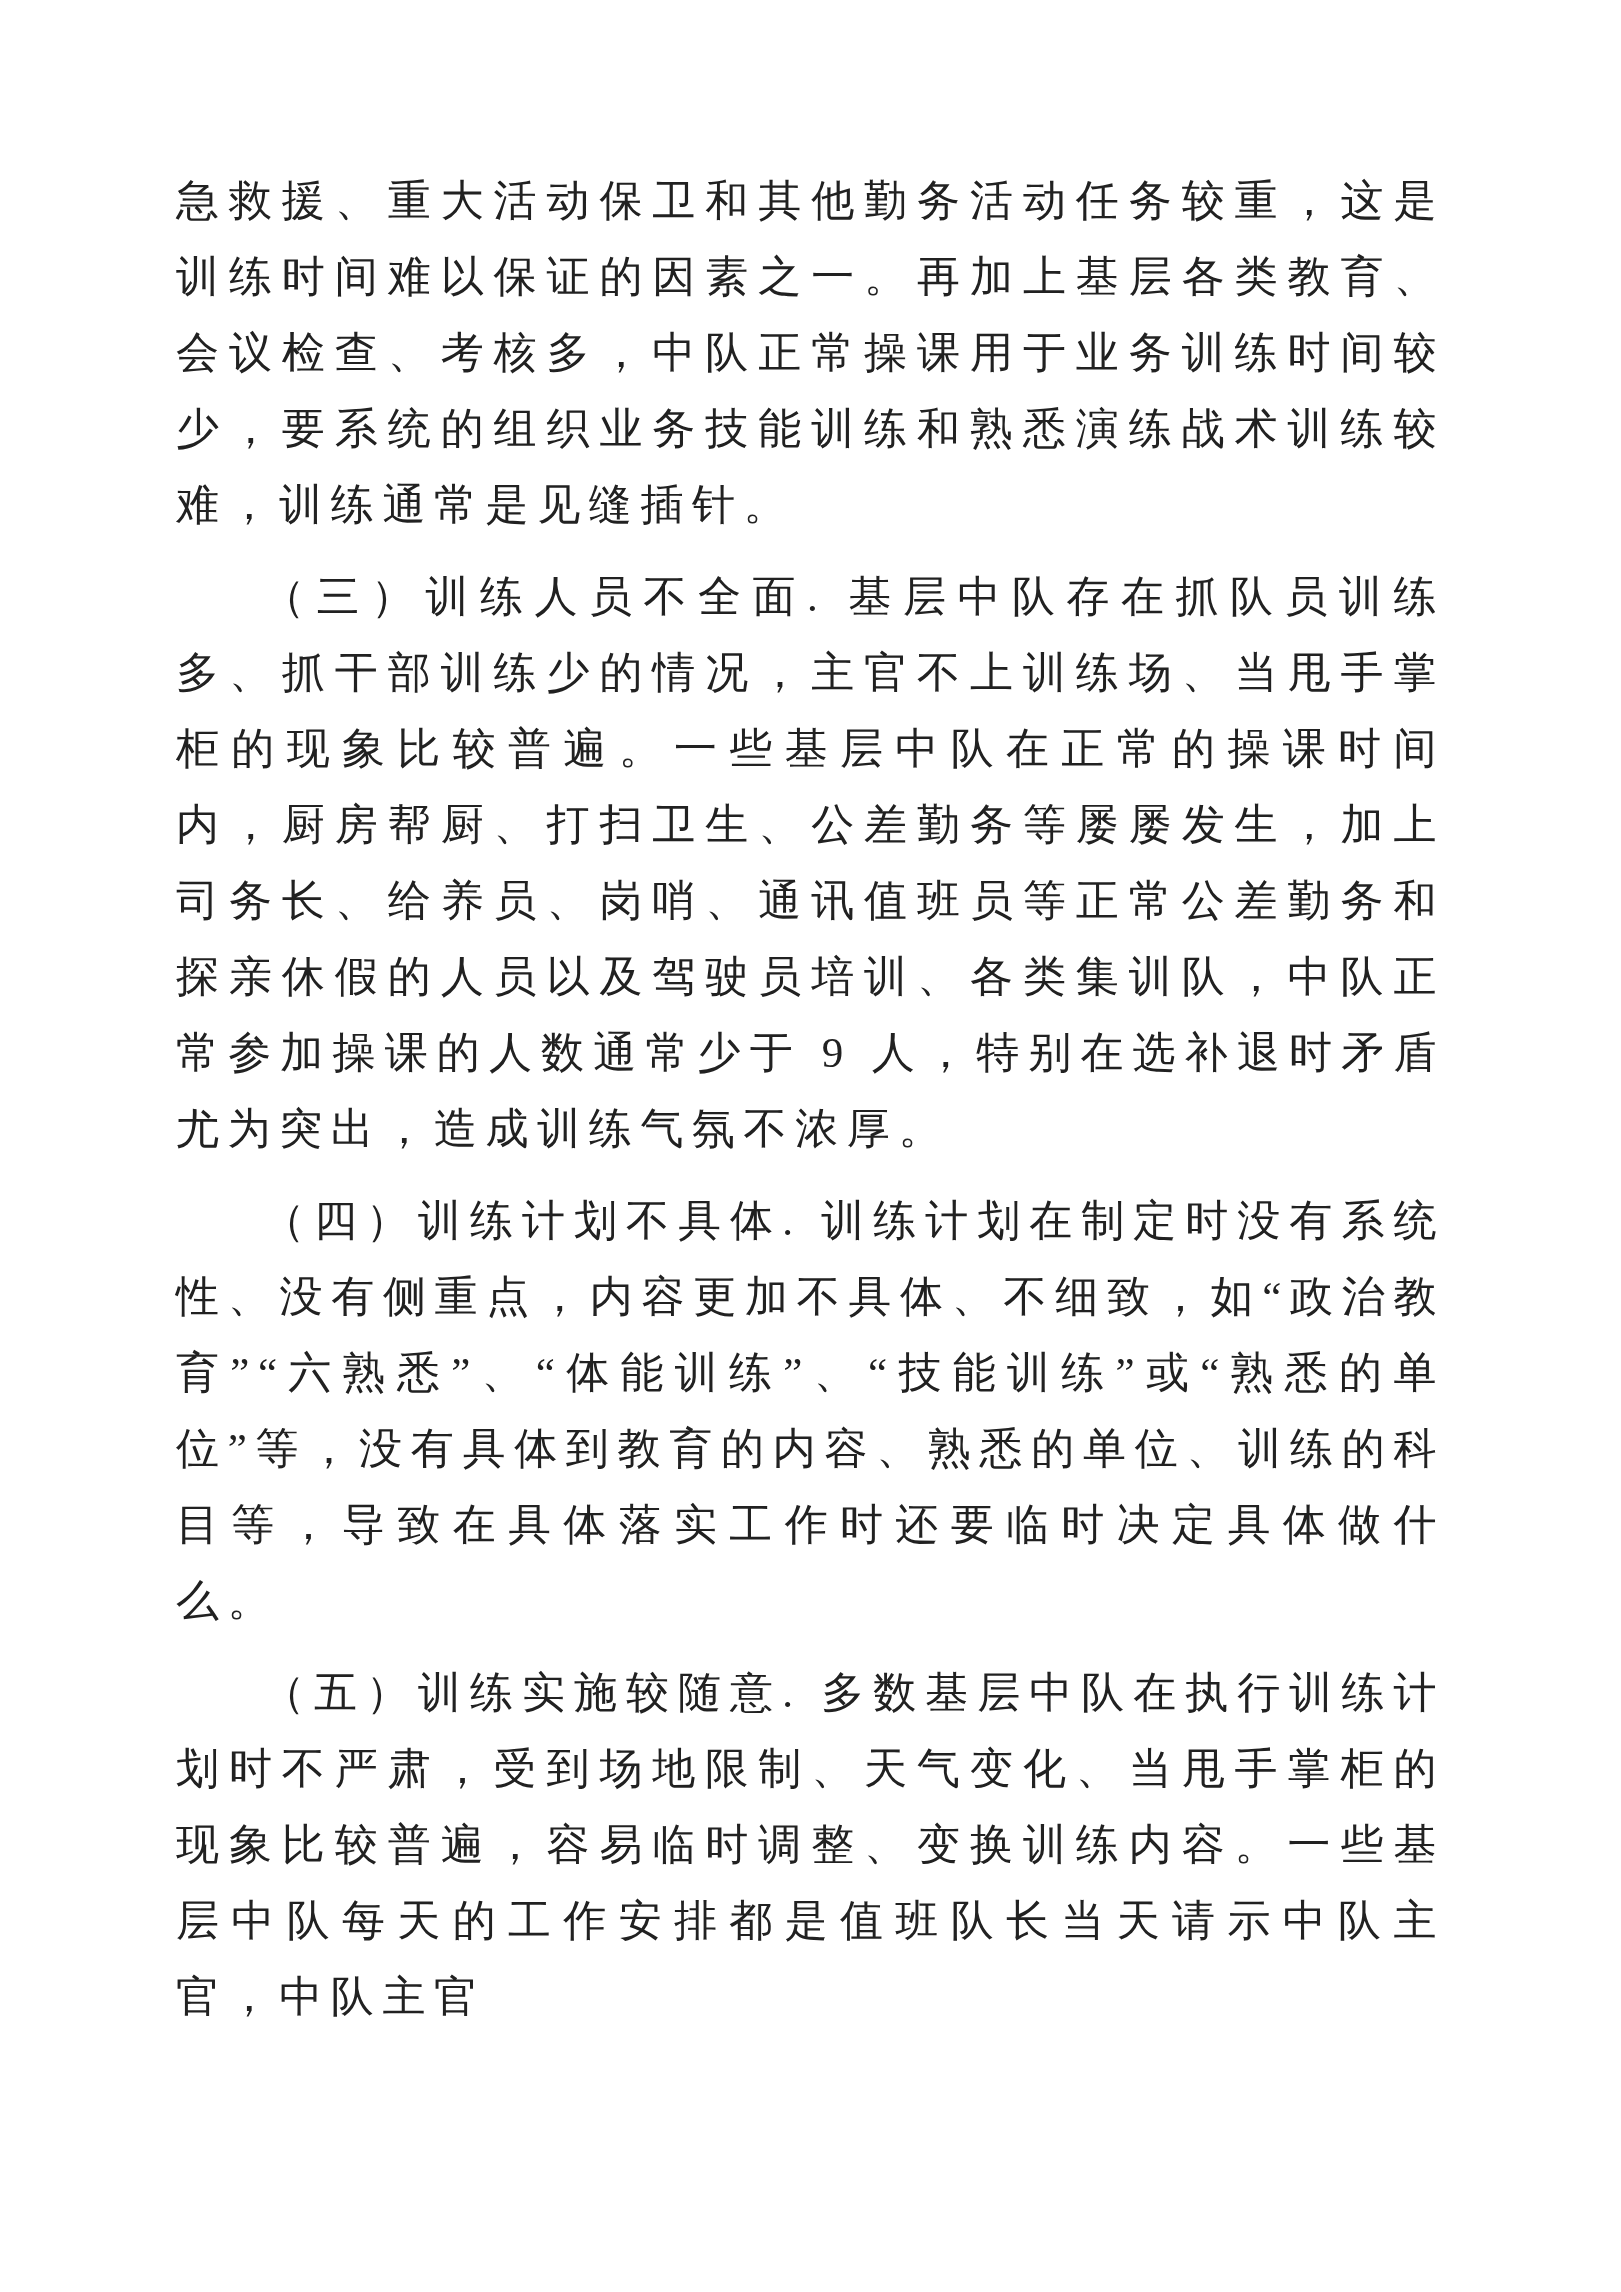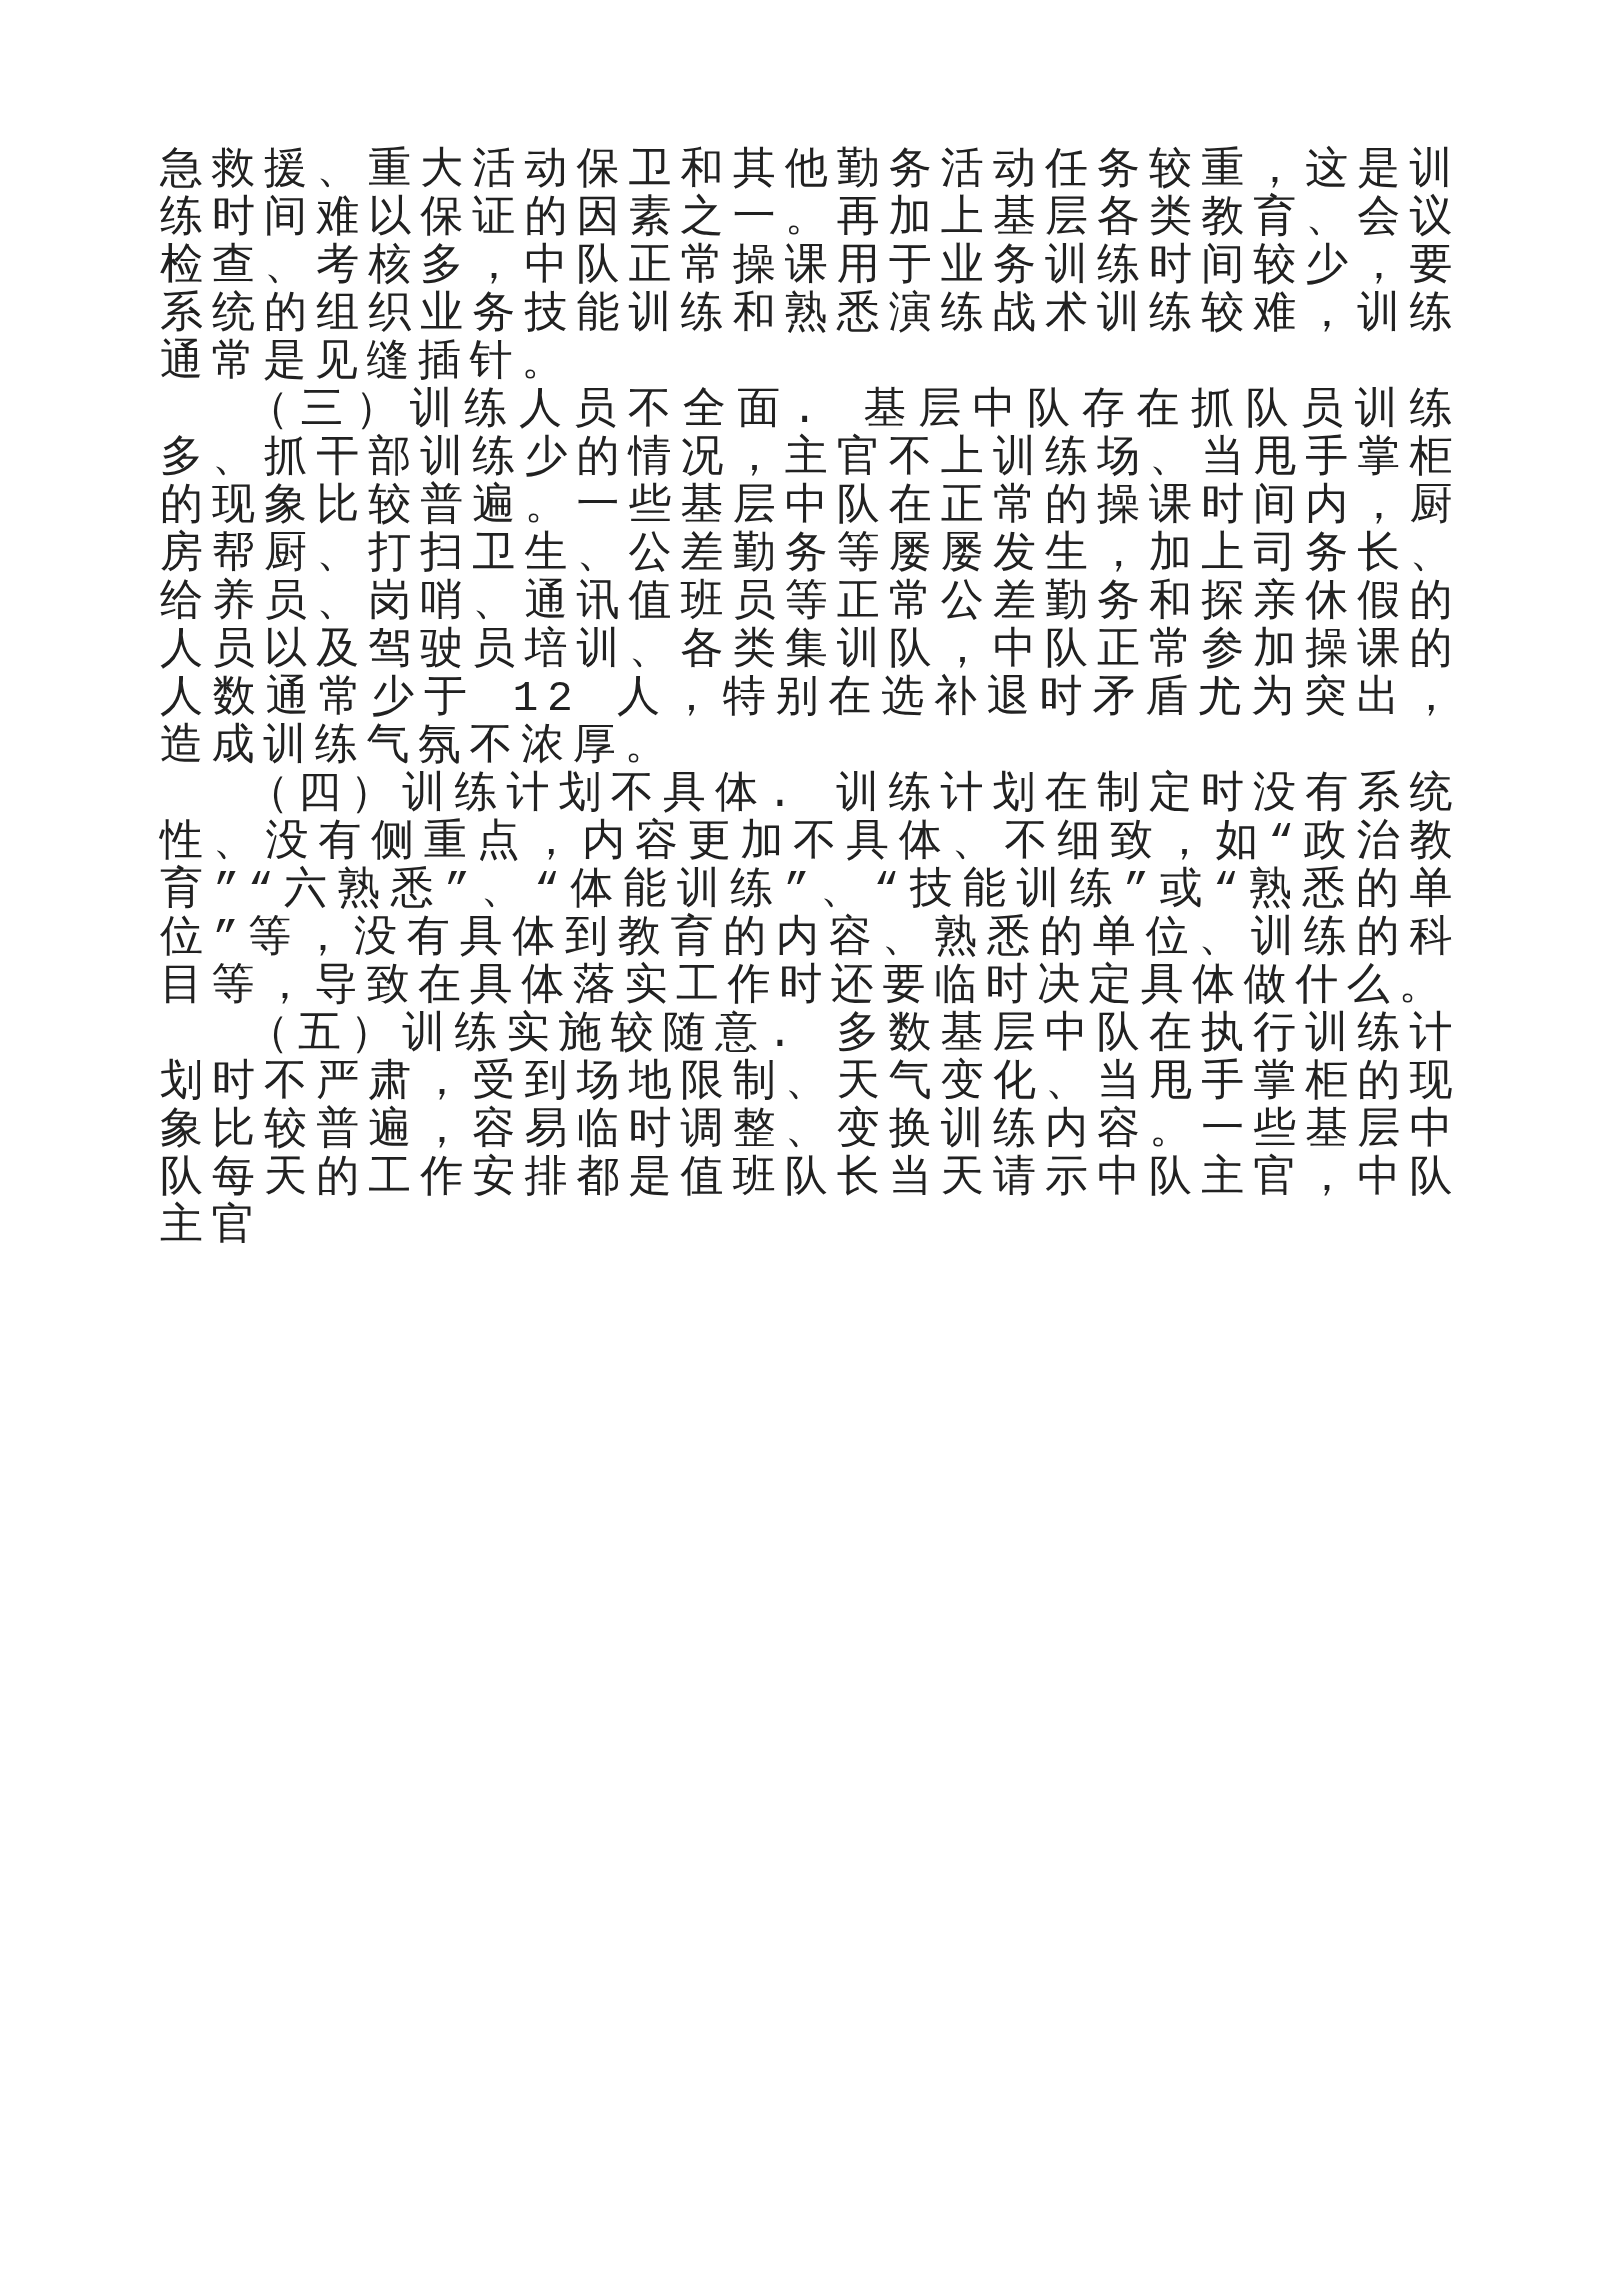--- a/index.html
+++ b/index.html
@@ -15,35 +15,34 @@
     overflow: hidden;
   }
   .page {
     box-sizing: border-box;
     width: 1621px;
     height: 2293px;
     padding: 147px 160px 59px 160px;
     background: #ffffff;
   }
   .para {
-    margin: 0;
+    margin: 16px;
     font-size: 43px;
-    line-height: 48px;
+    line-height: 76px;
     letter-spacing: 0.2em;
     text-align: justify;
     text-justify: inter-character;
     word-break: break-all;
-    font-family: Liberation Mono, monospace;
   }
   .para.indent {
     text-indent: 2em;
   }
 </style>
 </head>
 <body>
 
 <div class="page">
   <p class="para">急救援、重大活动保卫和其他勤务活动任务较重，这是训练时间难以保证的因素之一。再加上基层各类教育、会议检查、考核多，中队正常操课用于业务训练时间较少，要系统的组织业务技能训练和熟悉演练战术训练较难，训练通常是见缝插针。</p>
-  <p class="para indent">（三）训练人员不全面. 基层中队存在抓队员训练多、抓干部训练少的情况，主官不上训练场、当甩手掌柜的现象比较普遍。一些基层中队在正常的操课时间内，厨房帮厨、打扫卫生、公差勤务等屡屡发生，加上司务长、给养员、岗哨、通讯值班员等正常公差勤务和探亲休假的人员以及驾驶员培训、各类集训队，中队正常参加操课的人数通常少于 12 人，特别在选补退时矛盾尤为突出，造成训练气氛不浓厚。</p>
+  <p class="para indent">（三）训练人员不全面. 基层中队存在抓队员训练多、抓干部训练少的情况，主官不上训练场、当甩手掌柜的现象比较普遍。一些基层中队在正常的操课时间内，厨房帮厨、打扫卫生、公差勤务等屡屡发生，加上司务长、给养员、岗哨、通讯值班员等正常公差勤务和探亲休假的人员以及驾驶员培训、各类集训队，中队正常参加操课的人数通常少于 9 人，特别在选补退时矛盾尤为突出，造成训练气氛不浓厚。</p>
   <p class="para indent">（四）训练计划不具体. 训练计划在制定时没有系统性、没有侧重点，内容更加不具体、不细致，如“政治教育”“六熟悉”、“体能训练”、“技能训练”或“熟悉的单位”等，没有具体到教育的内容、熟悉的单位、训练的科目等，导致在具体落实工作时还要临时决定具体做什么。</p>
   <p class="para indent">（五）训练实施较随意. 多数基层中队在执行训练计划时不严肃，受到场地限制、天气变化、当甩手掌柜的现象比较普遍，容易临时调整、变换训练内容。一些基层中队每天的工作安排都是值班队长当天请示中队主官，中队主官</p>
 </div>
 
 
 </body></html>

